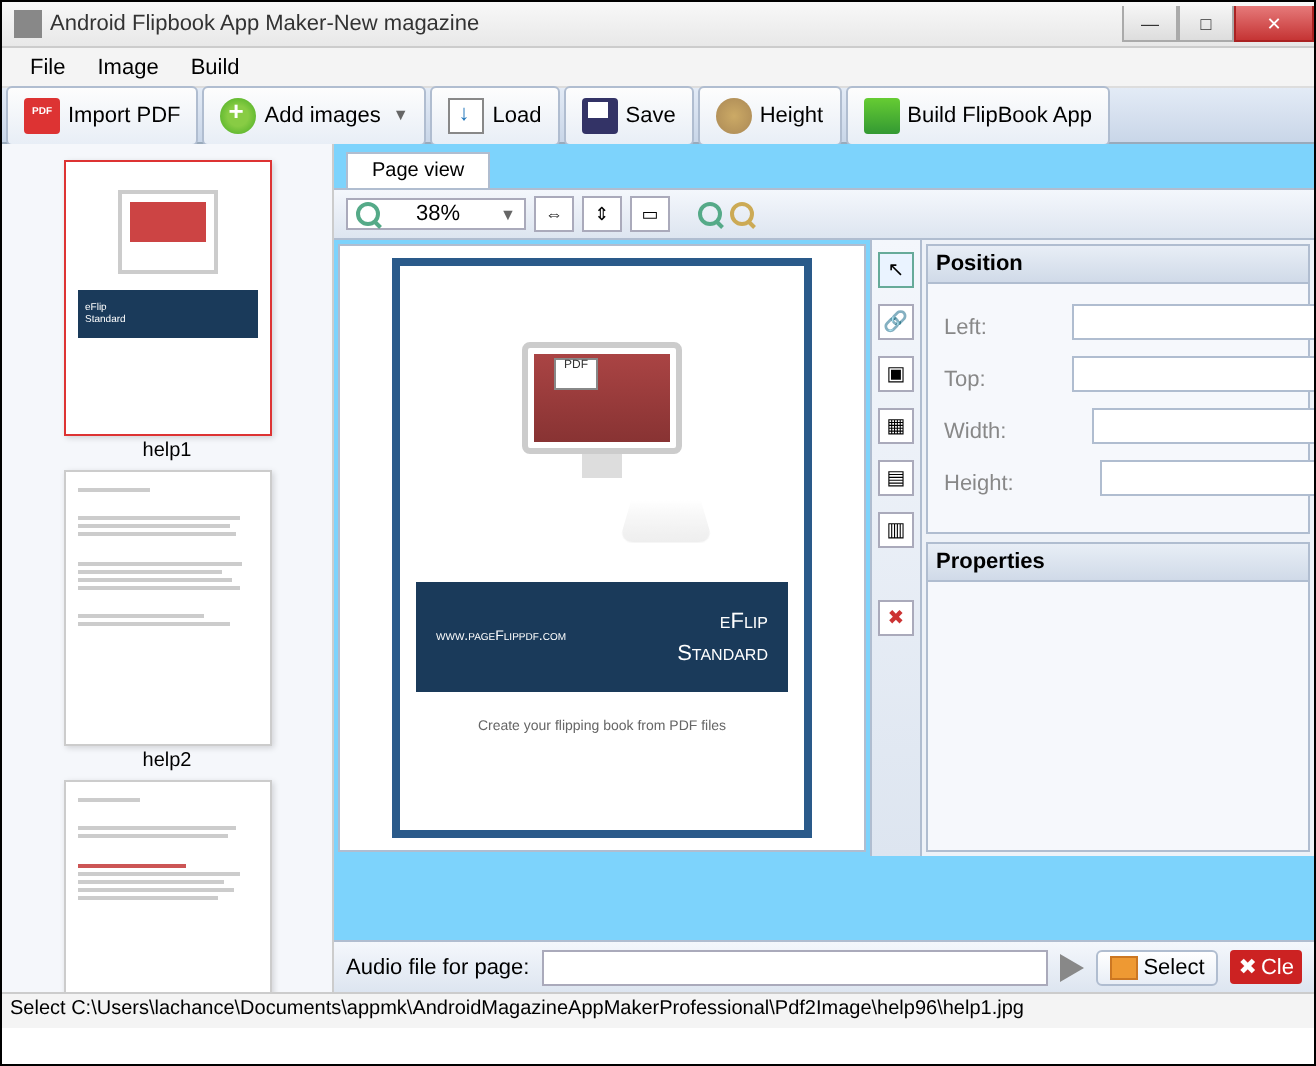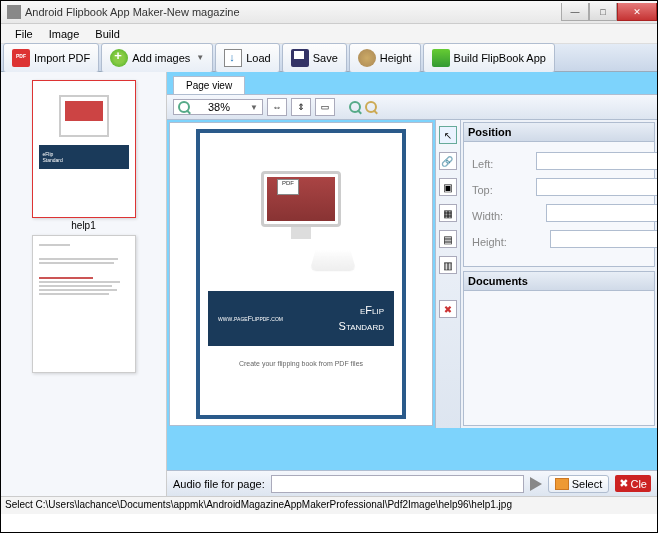--- a/index.html
+++ b/index.html
@@ -135,20 +135,35 @@
     <div class="sbar-scroll">
       <div class="thumb-wrap">
         <div class="thumb sel">
           <div class="th1-img"></div>
           <div class="th1-band">eFlip<br>Standard</div>
         </div>
         <div class="thumb-title">help1</div>
       </div>
       <div class="thumb-wrap">
         <div class="thumb th2">
+          <div class="line" style="width:40%"></div><br>
+          <div class="line" style="width:90%"></div>
+          <div class="line" style="width:85%"></div>
+          <div class="line" style="width:88%"></div><br>
+          <div class="line" style="width:92%"></div>
+          <div class="line" style="width:80%"></div>
+          <div class="line" style="width:86%"></div>
+          <div class="line" style="width:90%"></div><br>
+          <div class="line" style="width:70%"></div>
+          <div class="line" style="width:85%"></div>
+        </div>
+        <div class="thumb-title">help2</div>
+      </div>
+      <div class="thumb-wrap">
+        <div class="thumb th2">
           <div class="line" style="width:35%"></div><br>
           <div class="line" style="width:88%"></div>
           <div class="line" style="width:84%"></div><br>
           <div class="line" style="width:60%;background:#c55"></div>
           <div class="line" style="width:90%"></div>
           <div class="line" style="width:82%"></div>
           <div class="line" style="width:87%"></div>
           <div class="line" style="width:78%"></div>
         </div>
         <div class="thumb-title"></div>
@@ -223,21 +238,21 @@
               <label>Width:</label>
               <input value="" style="">
             </div>
             <div class="prow">
               <label>Height:</label>
               <input value="" style="">
             </div>
           </div>
         </div>
         <div class="prop-sec grow">
-          <div class="prop-hdr">Documents</div>
+          <div class="prop-hdr">Properties</div>
           <div class="prop-body"></div>
         </div>
       </div>
     </div>
 
     <div class="audio-bar">
       <span>Audio file for page:</span>
       <input value="" style="">
       <div class="play"></div>
       <div class="sel-btn">

